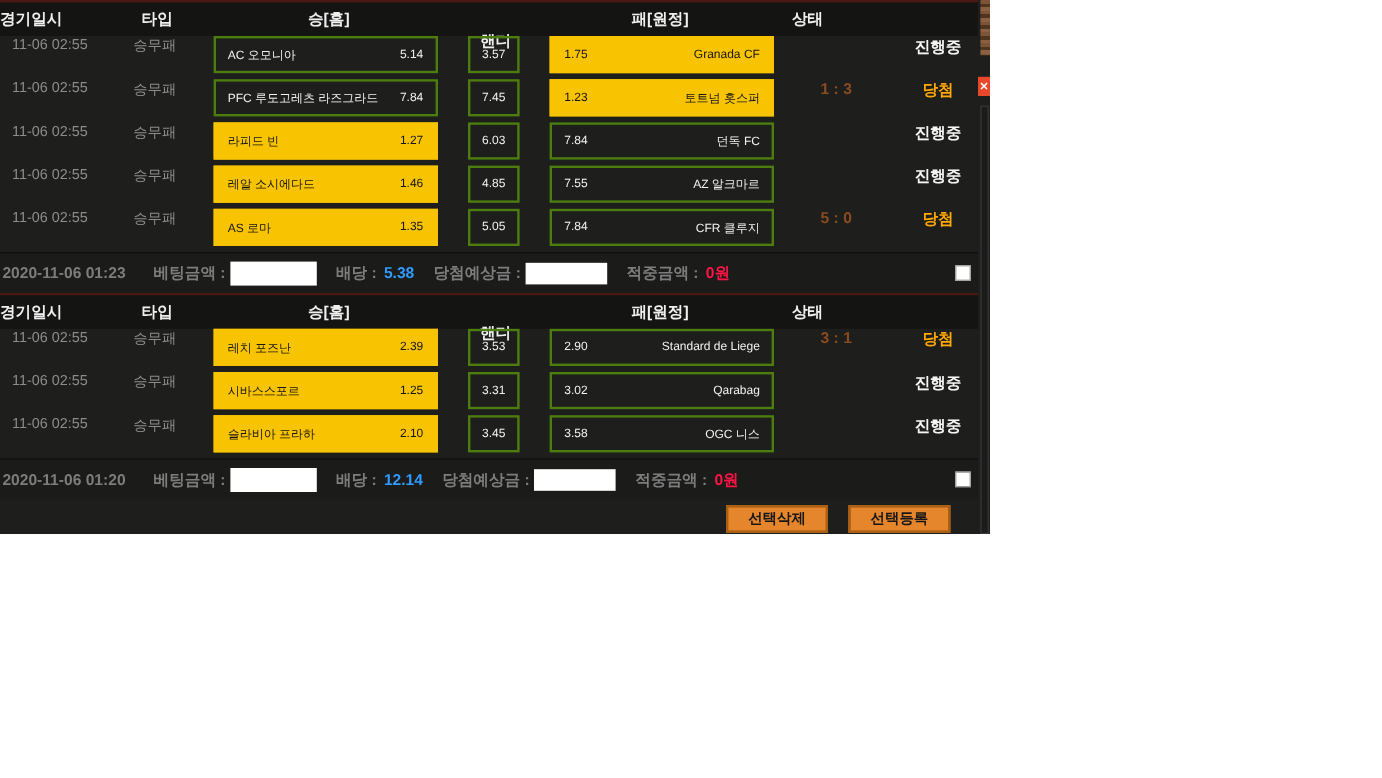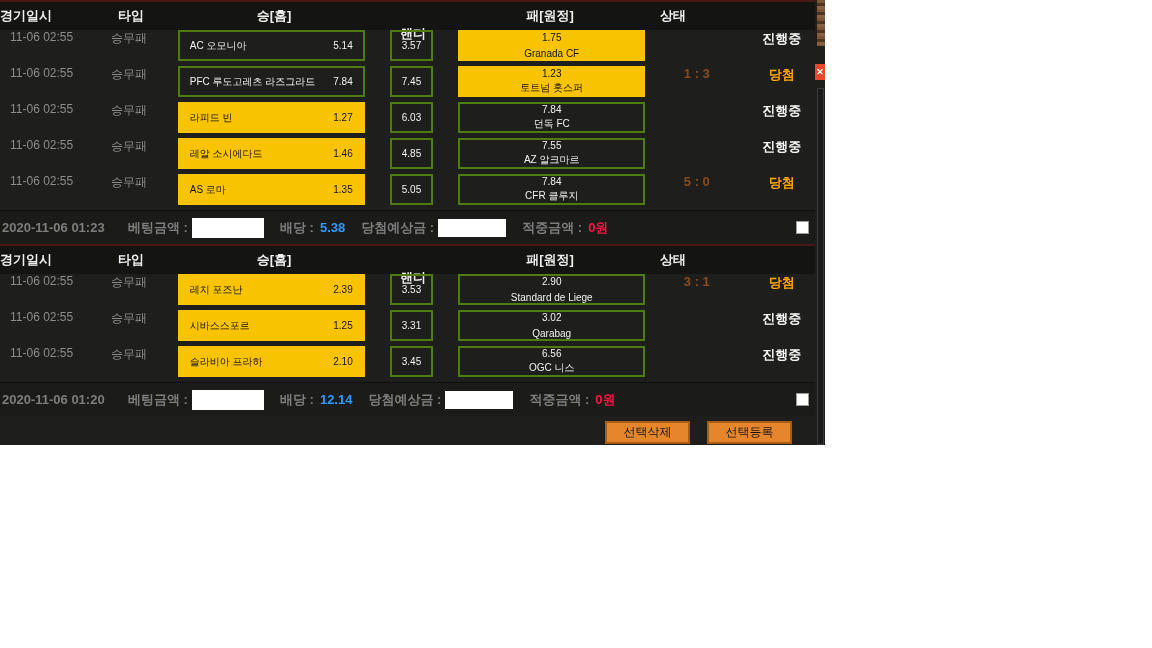--- a/index.html
+++ b/index.html
@@ -21,40 +21,40 @@
 
   .row { display:flex; height:36px; align-items:flex-start; font-size:12px;gap:20px; }
   .c-date { width:100px; text-align:center; color:#8c8c8c; }
   .c-type { width:62px;  text-align:center; color:#8c8c8c; }
   .box { height:31px; border:2px solid #4d7c0f; display:flex; align-items:center;
     justify-content:space-between; padding:0 10px; font-weight:normal; font-size:10px;
     color:#f2f2f2; background:transparent; }
   .box.yellow { background:#f8c301; border-color:#f8c301; color:#151515; }
   .c-home  { width:220px; margin-left:3px; }
   .c-handi { width:44px; margin:0 5px; justify-content:center; }
-  .c-away  { width:220px;flex-direction:column; }
+  .c-away  { width:220px; }
   .c-score { width:76px; text-align:center; color:#8a4c1e; font-weight:bold; font-size:13px; }
   .c-status{ width:80px; text-align:center; color:#f5f5f5; font-weight:bold; font-size:13px; }
   .c-status.win { color:#ffa800; }
 
   .summary { height:34px; border-top:1px solid #0f0f0f; background:#1b1b1a;
     display:flex; align-items:center; font-size:13px; font-weight:bold;
     color:#7d7d7d; position:relative; }
   .summary .dt { margin-left:2px; width:110px; }
   .summary .lbl { margin-left:16px; }
   .redact { width:72px; height:20px; background:#ffffff; margin-left:4px; }
   .redact.r2 { width:68px; height:18px; }
   .val-blue { color:#2f9bff; margin-left:6px; }
   .val-red  { color:#ff1445; margin-left:6px; }
   .checkbox { position:absolute; left:796px; top:10px; width:13px; height:13px;
     background:#ffffff; border:1px solid #9a9a9a; cursor:pointer; }
 
   .btnrow { display:flex; justify-content:flex-end; padding:5px 23px 0 0; }
   .btn { width:85px; height:23px; background:#e5862c; border:2px solid #a85f14;
-    color:#161616; font-weight:normal; font-size:12px; text-align:center;
+    color:#161616; font-weight:bold; font-size:12px; text-align:center;
     line-height:19px; cursor:pointer; margin-left:17px; }
 
   .strip { position:absolute; left:817px; top:0; width:8px; height:445px; }
   .strip .thumb { position:absolute; top:0; left:0; width:8px; height:46px;
     background:repeating-linear-gradient(180deg,#7d5536 0 3px,#4f3420 3px 6px,#8a5f42 6px 9px);
     cursor:grab; }
   .strip .badge { position:absolute; left:-2px; top:64px; width:10px; height:16px;
     background:#e8472b; color:#fff; font-size:9px; font-weight:bold;
     text-align:center; line-height:16px; overflow:hidden; cursor:pointer; }
   .strip .track { position:absolute; top:88px; left:0; width:7px; bottom:0;
@@ -208,21 +208,21 @@
           </div>
           <div class="row">
             <div class="c-date">11-06 02:55</div>
             <div class="c-type">승무패</div>
             <div class="box c-home yellow">
               <span class="team">슬라비아 프라하</span>
               <span class="odds">2.10</span>
             </div>
             <div class="box c-handi">3.45</div>
             <div class="box c-away">
-              <span class="odds">6.56</span>
+              <span class="odds">3.58</span>
               <span class="team">OGC 니스</span>
             </div>
             <div class="c-score"></div>
             <div class="c-status">진행중</div>
           </div>
         </div>
       <div class="summary">
         <span class="dt">2020-11-06 01:20</span>
         <span class="lbl">베팅금액 :</span>
         <span class="redact"></span>

